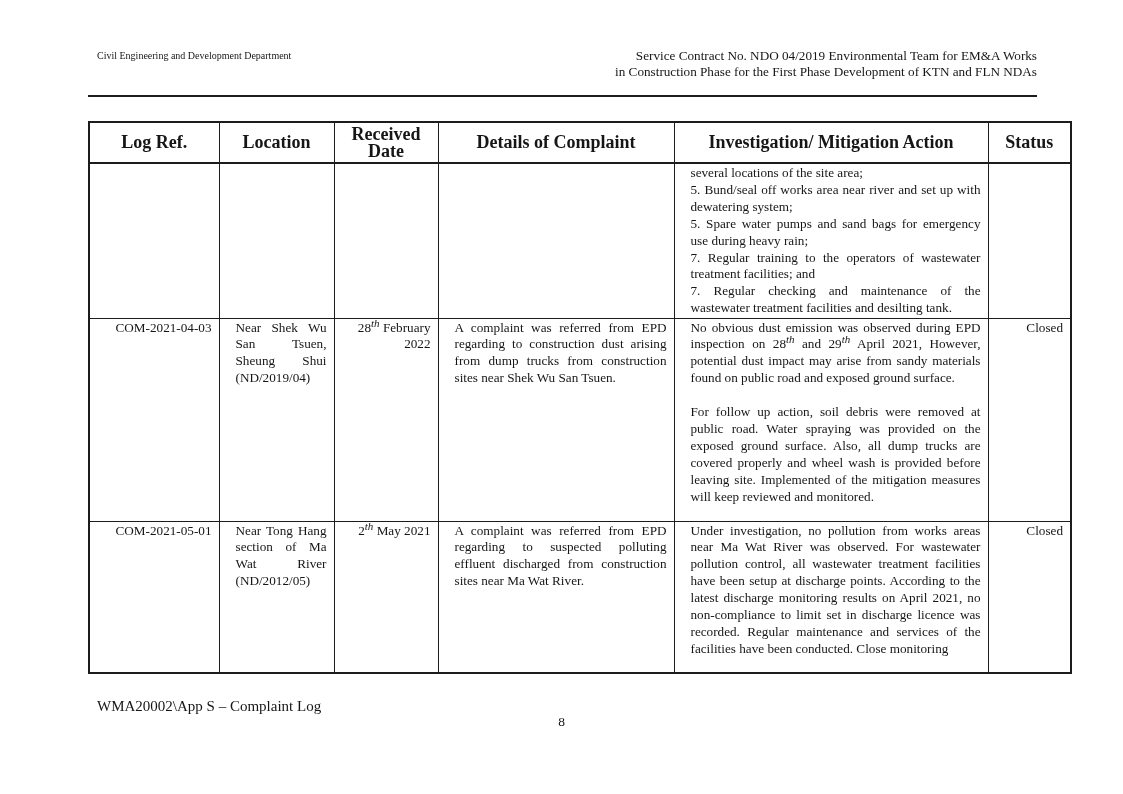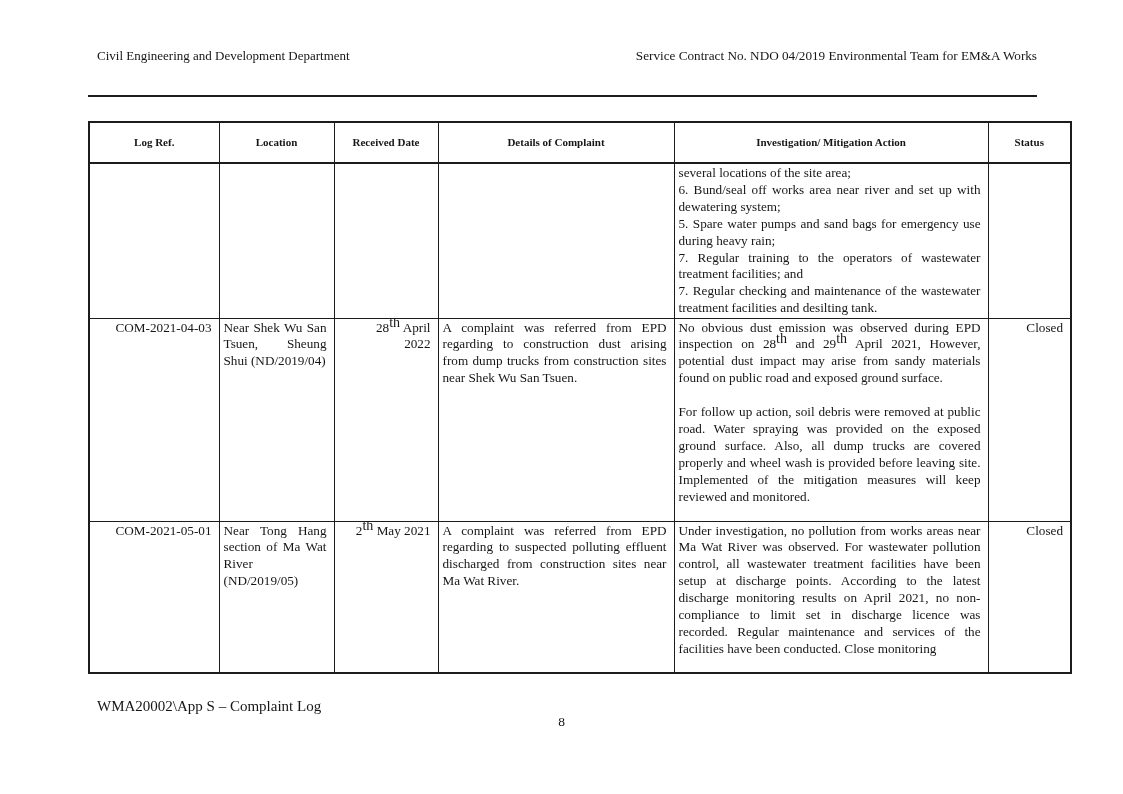--- a/index.html
+++ b/index.html
@@ -7,73 +7,74 @@
     width:1123px;height:794px;
     background:#ffffff;
     font-family:"Liberation Serif", serif;
     color:#161616;
     position:relative;
     overflow:hidden;
   }
   .page{position:absolute;inset:0;}
   .hdr-left{
     position:absolute;left:97px;top:48px;
-    font-size:13px;line-height:16px;
+    font-size:10px;line-height:16px;
   }
   .hdr-right{
     position:absolute;right:86px;top:48px;
     text-align:right;font-size:13.2px;line-height:15.6px;margin-left:8px;
   }
   .hdr-rule{
     position:absolute;left:88px;top:95px;width:949px;height:2px;background:#1c1c1c;
   }
   table.log{
     position:absolute;left:88px;top:121px;width:982px;
     border-collapse:collapse;table-layout:fixed;
     border:2px solid #1c1c1c;
   }
   table.log th, table.log td{
     border:1px solid #1c1c1c;
     vertical-align:top;
-    padding:1px 7px 0 4px;
+    padding:1px 7px 0 16px;
     font-size:13.2px;line-height:16.9px;
     overflow:hidden;
   }
   table.log thead th{
     border-bottom:2px solid #1c1c1c;
-    font-weight:bold;font-size:11px;
+    font-weight:bold;font-size:18px;
     text-align:center;vertical-align:middle;
     padding:2px 10px;
   }
   tr.head{height:41px;}
   tr.r1{height:155px;}
   tr.r2{height:203px;}
   tr.r3{height:152px;}
   .just{text-align:justify;}
   .ctr{text-align:right;}
   .datecell{padding:1px 3px 0 3px;}
-  sup.ord{font-size:14px;vertical-align:super;line-height:0;}
+  sup.ord{font-size:11px;vertical-align:super;line-height:0;font-style:italic;}
   .para-gap{height:16.9px;}
   .clip{height:148px;overflow:hidden;}
   .footer-ref{
     position:absolute;left:97px;top:698px;font-size:15px;
   }
   .page-num{
     position:absolute;left:0;top:714px;width:1123px;text-align:center;font-size:13.5px;
   }
 </style>
 </head>
 <body>
 
 <div class="page">
 
   <div class="hdr-left">Civil Engineering and Development Department</div>
 
   <div class="hdr-right">
     <div>Service Contract No. NDO 04/2019 Environmental Team for EM&amp;A Works</div>
+    <div>in Construction Phase for the First Phase Development of KTN and FLN NDAs</div>
   </div>
 
   <div class="hdr-rule"></div>
 
   <table class="log">
     <colgroup>
       <col style="width:130px">
         <col style="width:115px">
         <col style="width:104px">
       <col style="width:236px">
@@ -92,47 +93,47 @@
     </thead>
     <tbody>
 
       <tr class="r1">
         <td></td>
         <td></td>
         <td></td>
         <td></td>
         <td class="just">
           <div>several locations of the site area;</div>
-          <div>6. Bund/seal off works area near river and set up with dewatering system;</div>
+          <div>5. Bund/seal off works area near river and set up with dewatering system;</div>
           <div>5. Spare water pumps and sand bags for emergency use during heavy rain;</div>
           <div>7. Regular training to the operators of wastewater treatment facilities; and</div>
           <div>7. Regular checking and maintenance of the wastewater treatment facilities and desilting tank.</div>
         </td>
         <td></td>
       </tr>
 
       <tr class="r2">
         <td class="ctr">COM-2021-04-03</td>
         <td class="just">Near Shek Wu San Tsuen, Sheung Shui (ND/2019/04)</td>
         <td class="ctr datecell">
-          <div><span>28</span><sup class="ord">th</sup><span> April</span></div>
+          <div><span>28</span><sup class="ord">th</sup><span> February</span></div>
           <div>2022</div>
         </td>
         <td class="just">A complaint was referred from EPD regarding to construction dust arising from dump trucks from construction sites near Shek Wu San Tsuen.</td>
         <td class="just">
           <div><span>No obvious dust emission was observed during EPD inspection on 28</span><sup class="ord">th</sup><span> and 29</span><sup class="ord">th</sup><span> April 2021, However, potential dust impact may arise from sandy materials found on public road and exposed ground surface.</span></div>
           <div class="para-gap"></div>
           <div>For follow up action, soil debris were removed at public road. Water spraying was provided on the exposed ground surface. Also, all dump trucks are covered properly and wheel wash is provided before leaving site. Implemented of the mitigation measures will keep reviewed and monitored.</div>
         </td>
         <td class="ctr">Closed</td>
       </tr>
 
       <tr class="r3">
         <td class="ctr">COM-2021-05-01</td>
-        <td class="just">Near Tong Hang section of Ma Wat River (ND/2019/05)</td>
+        <td class="just">Near Tong Hang section of Ma Wat River (ND/2012/05)</td>
         <td class="ctr datecell">
           <div><span>2</span><sup class="ord">th</sup><span> May 2021</span></div>
         </td>
         <td class="just">A complaint was referred from EPD regarding to suspected polluting effluent discharged from construction sites near Ma Wat River.</td>
         <td class="just">
           <div class="clip">Under investigation, no pollution from works areas near Ma Wat River was observed. For wastewater pollution control, all wastewater treatment facilities have been setup at discharge points. According to the latest discharge monitoring results on April 2021, no non-compliance to limit set in discharge licence was recorded. Regular maintenance and services of the facilities have been conducted. Close monitoring</div>
         </td>
         <td class="ctr">Closed</td>
       </tr>
 

